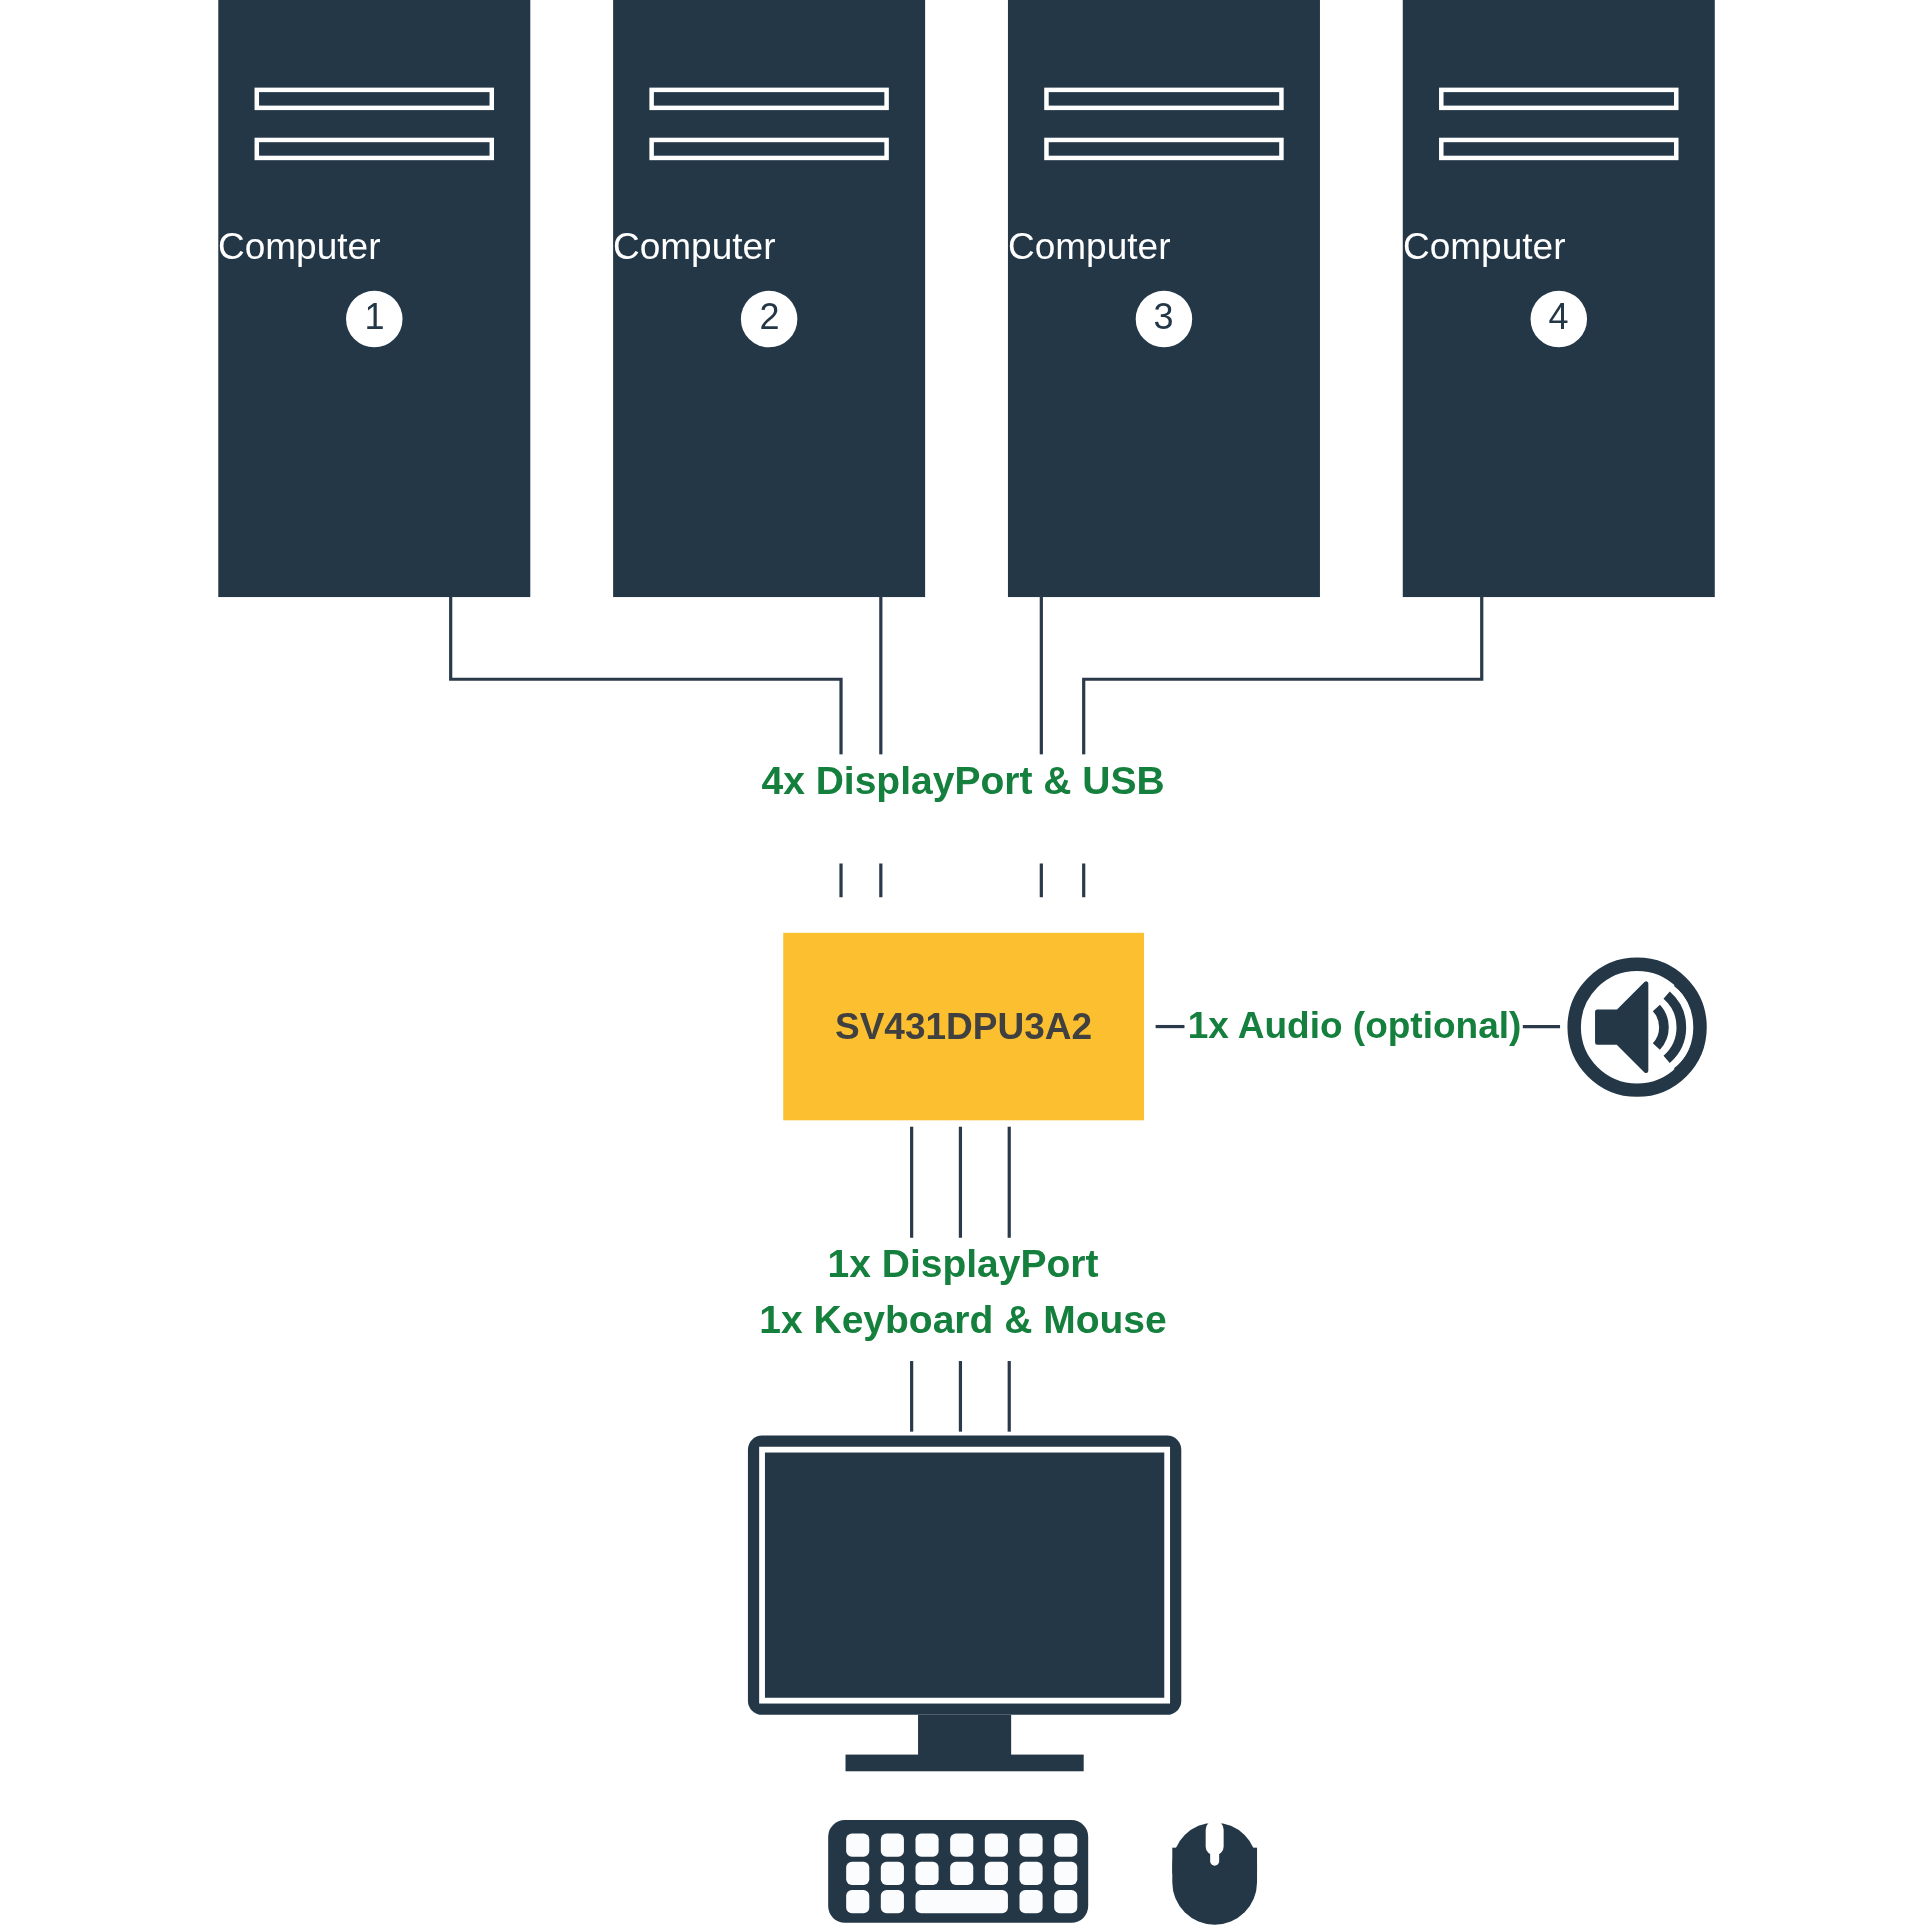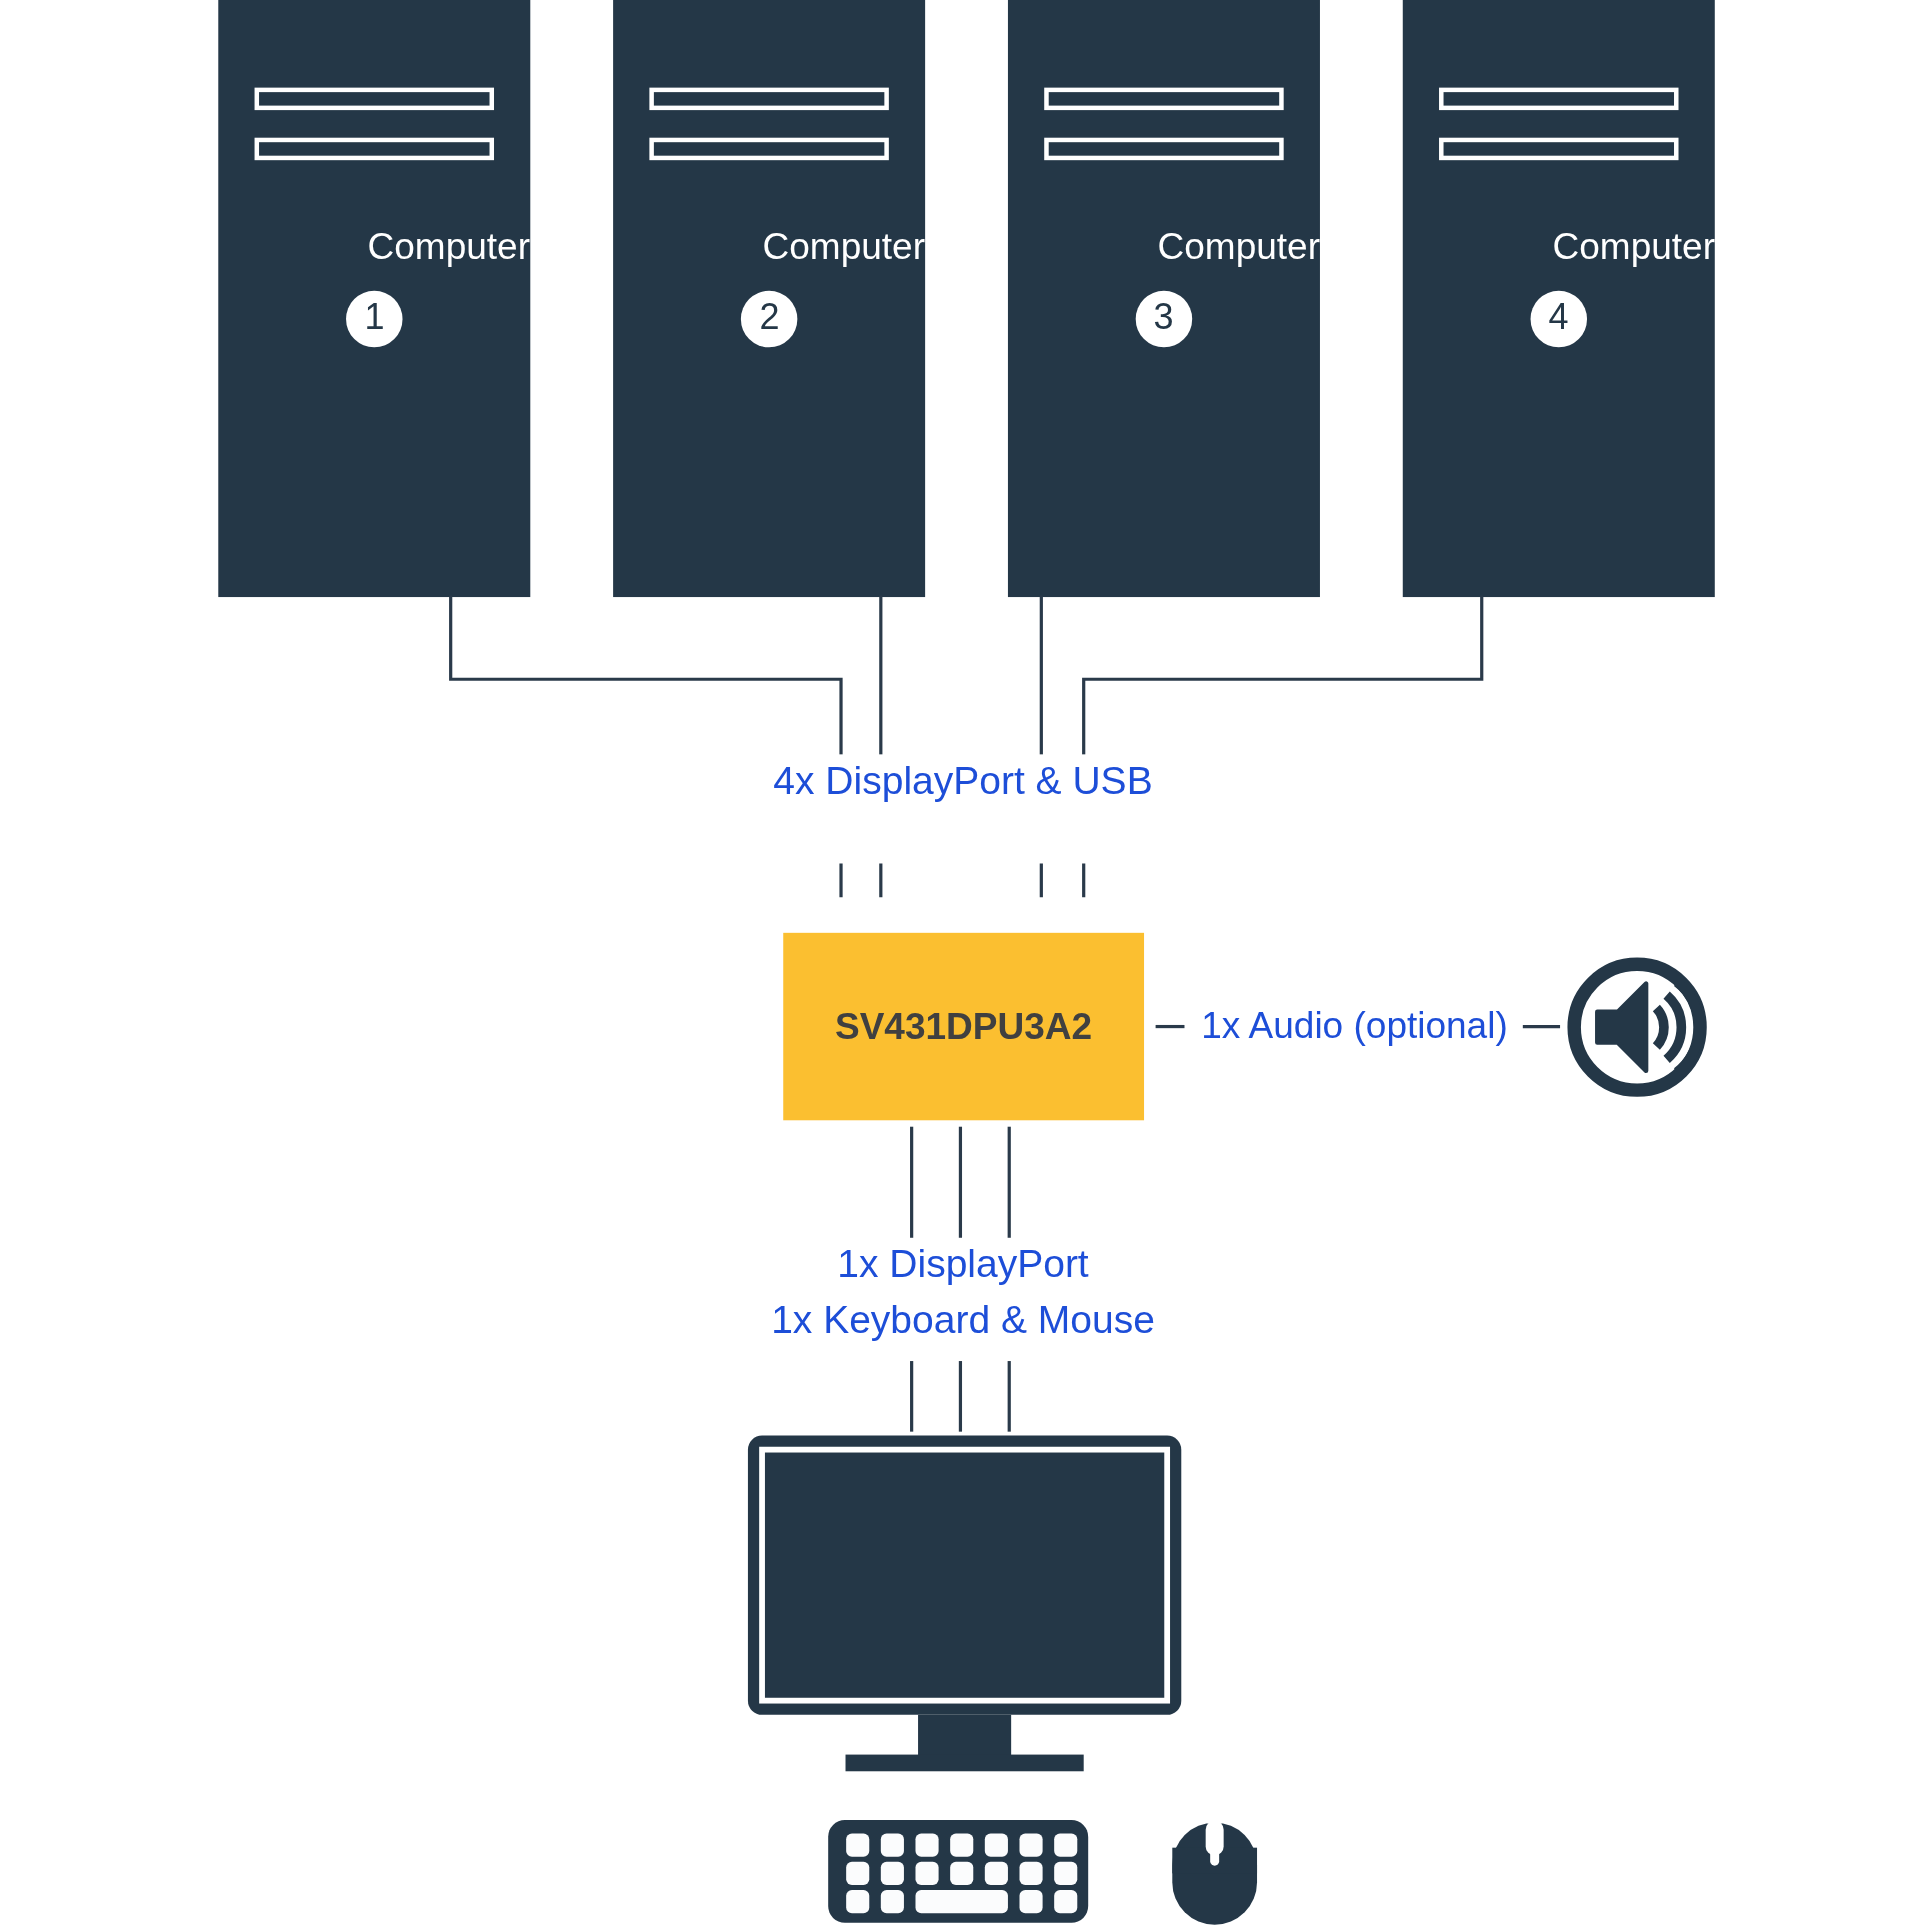--- a/index.html
+++ b/index.html
@@ -20,30 +20,30 @@
   #stage svg {
     position: absolute;
     top: 0;
     left: 0;
     width: 1926px;
     height: 1926px;
     display: block;
   }
   .lbl {
     position: absolute;
-    color: #1d4ed8;
+    color: #15803d;
     font-family: "Liberation Sans", sans-serif;
-    font-weight: 400;
+    font-weight: 700;
     white-space: nowrap;
     line-height: 1.0;
   }
   .tower-label {
     color: #ffffff;
     font-weight: 300;
-    text-align: right;
+    text-align: left;
     white-space: nowrap;
   }
   .badge-num {
     color: #243747;
     font-weight: 400;
     text-align: center;
     white-space: nowrap;
   }
   .kvm-label {
     color: #404040;

